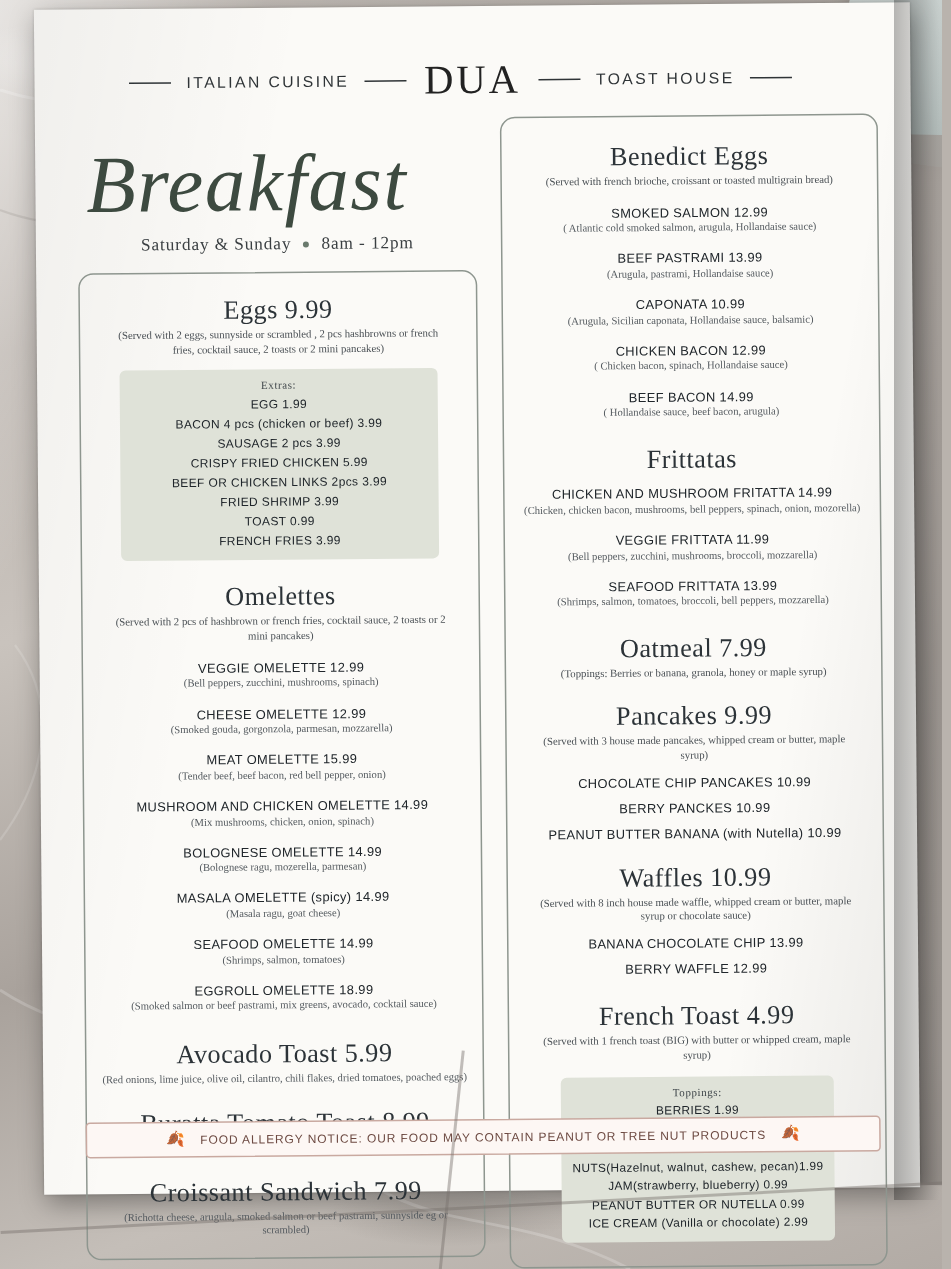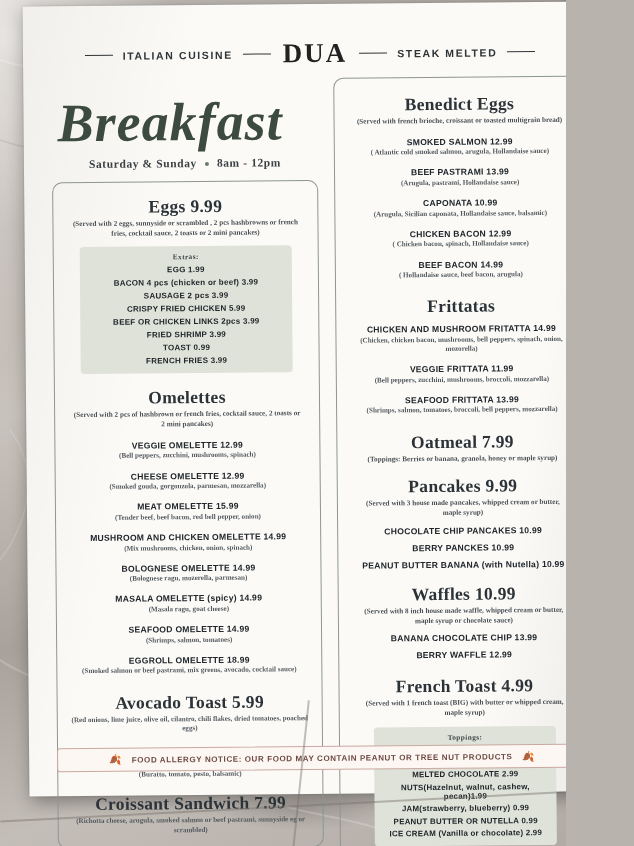--- a/index.html
+++ b/index.html
@@ -1,21 +1,21 @@
 <!DOCTYPE html>
 <html><head>
 <meta charset="utf-8">
 <style>
   html,body{margin:0;padding:0;}
   body{
     width:634px;height:846px;overflow:hidden;
     font-family:"Liberation Sans", sans-serif;
     background:#b9b3ad;
   }
-  #scene{position:relative;width:566px;height:846px;overflow:hidden;font-weight:bold;}
+  #scene{position:relative;width:628px;height:846px;overflow:hidden;}
 
   
   .bg{
     position:absolute;inset:0;
     background:
       linear-gradient(115deg, rgba(255,255,255,.55) 0%, rgba(255,255,255,0) 18%),
       linear-gradient(200deg, rgba(0,0,0,.10) 0%, rgba(0,0,0,0) 30%),
       linear-gradient(160deg,#cfc9c3 0%,#bdb6b0 22%,#c9c3bd 40%,#a9a29c 62%,#c4beb8 80%,#b2aba5 100%);
   }
   .bg:after{
@@ -165,21 +165,21 @@
 
       <div class="header">
         <div class="hdr-seg" style="width:250px;justify-content:flex-end;">
           <div class="rule" style="width:28px;margin-right:10px;"></div>
           <span class="hdr-left">ITALIAN CUISINE</span>
           <div class="rule" style="width:28px;margin-left:10px;"></div>
         </div>
         <div class="brand">DUA</div>
         <div class="hdr-seg" style="width:250px;justify-content:flex-start;">
           <div class="rule" style="width:28px;margin-right:10px;"></div>
-          <span class="hdr-right">STEAK MELTED</span>
+          <span class="hdr-right">TOAST HOUSE</span>
           <div class="rule" style="width:28px;margin-left:10px;"></div>
         </div>
       </div>
 
       <div class="cols">
 
         <div class="col col-left">
 
           <div class="script">Breakfast</div>
           <div class="sub">

